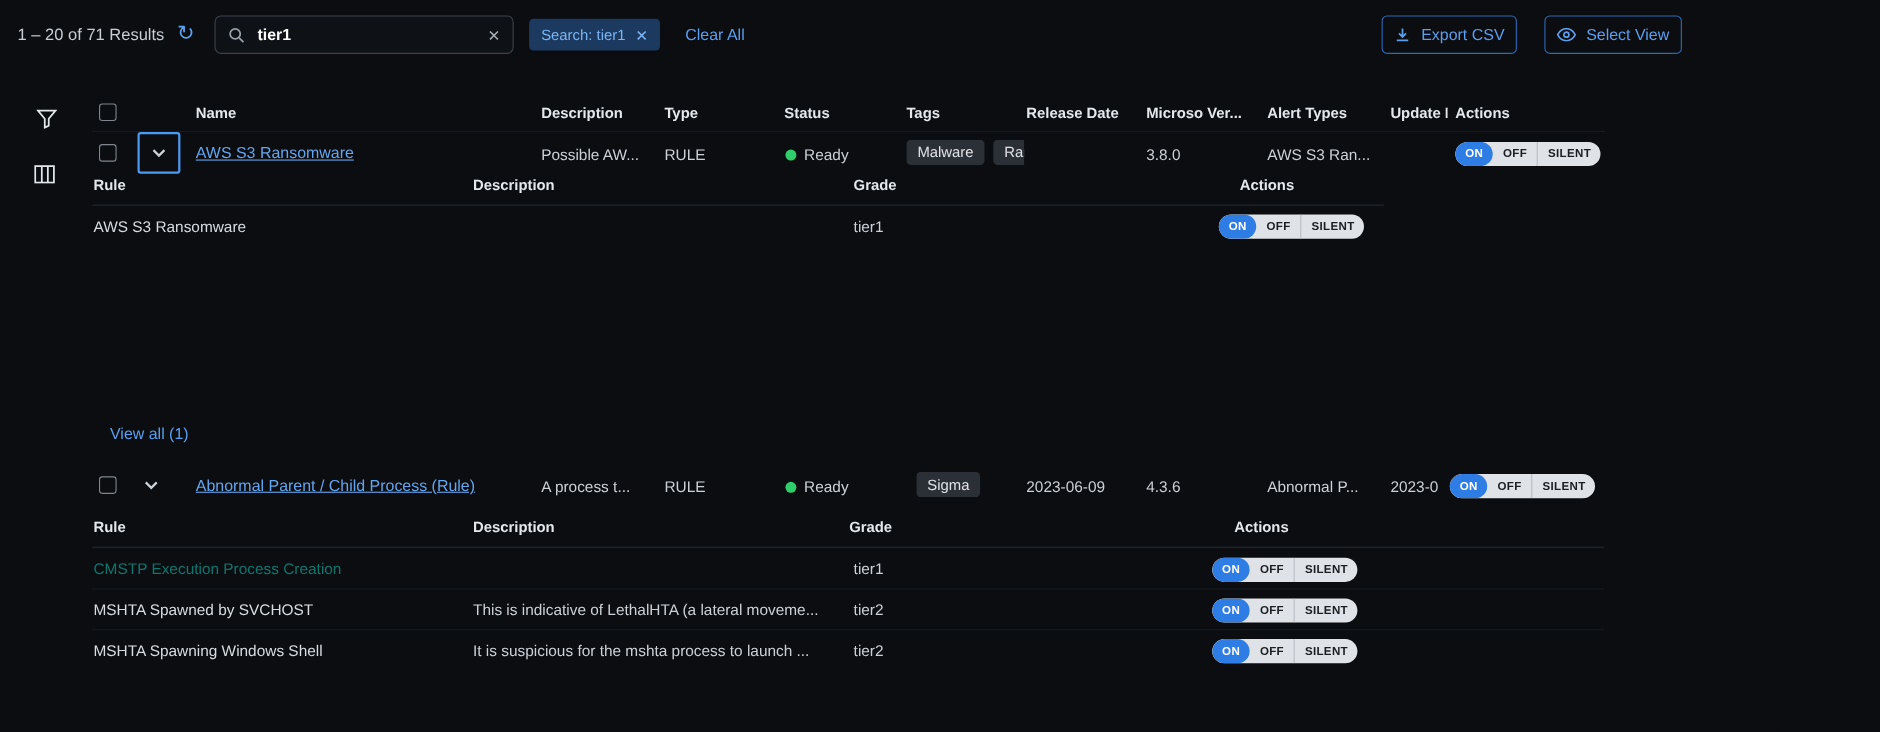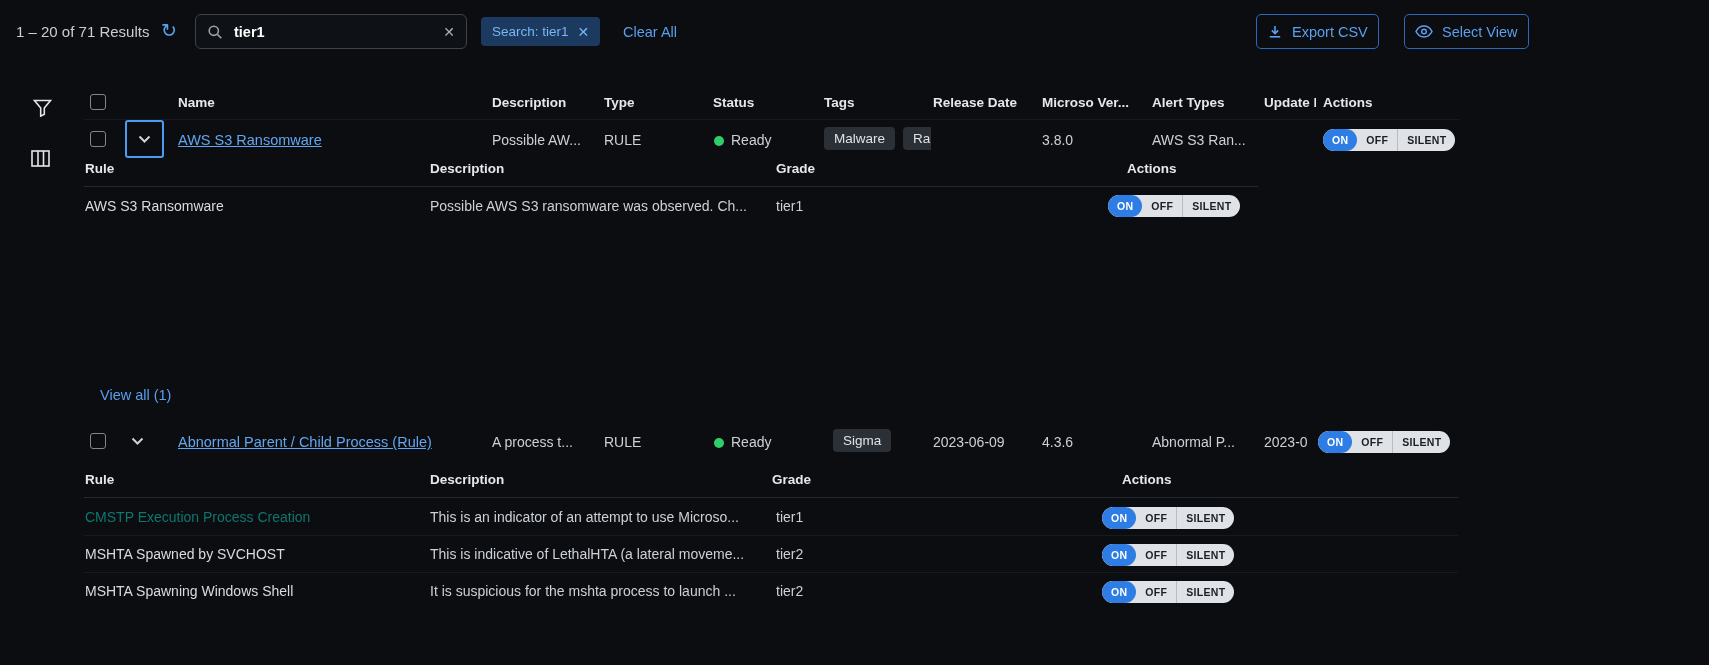--- a/index.html
+++ b/index.html
@@ -168,21 +168,20 @@
     <span class="seg last">SILENT</span>
   </div>
 
   <span class="hcell" style="left:85px; top:161px;">Rule</span>
   <span class="hcell" style="left:430px; top:161px;">Description</span>
   <span class="hcell" style="left:776px; top:161px;">Grade</span>
   <span class="hcell" style="left:1127px; top:161px;">Actions</span>
   <div class="sep" style="left:84px; top:186px; width:1174px;"></div>
 
   <span class="cell" style="left:85px; top:198px; color:#d8dce0;">AWS S3 Ransomware</span>
-  <span class="cell" style="left:430px; top:198px;">Possible AWS S3 ransomware was observed. Ch...</span>
   <span class="cell" style="left:776px; top:198px;">tier1</span>
   <div class="toggle" style="left:1108px; top:195px;">
     <span class="seg on">ON</span>
     <span class="seg">OFF</span>
     <span class="seg last">SILENT</span>
   </div>
 
   <a class="plainlink abs" style="left:100px; top:387px;">View all (1)</a>
 
   <span class="checkbox" style="left:90px; top:433px;"></span>
@@ -209,21 +208,20 @@
     <span class="seg last">SILENT</span>
   </div>
 
   <span class="hcell" style="left:85px; top:472px;">Rule</span>
   <span class="hcell" style="left:430px; top:472px;">Description</span>
   <span class="hcell" style="left:772px; top:472px;">Grade</span>
   <span class="hcell" style="left:1122px; top:472px;">Actions</span>
   <div class="sep" style="left:84px; top:497px; width:1374px;"></div>
 
   <span class="cell" style="left:85px; top:509px; color:#0f766e;">CMSTP Execution Process Creation</span>
-  <span class="cell" style="left:430px; top:509px;">This is an indicator of an attempt to use Microso...</span>
   <span class="cell" style="left:776px; top:509px;">tier1</span>
   <div class="toggle" style="left:1102px; top:507px;">
     <span class="seg on">ON</span>
     <span class="seg">OFF</span>
     <span class="seg last">SILENT</span>
   </div>
   <div class="sep faint" style="left:84px; top:535px; width:1374px;"></div>
 
   <span class="cell" style="left:85px; top:546px; color:#d8dce0;">MSHTA Spawned by SVCHOST</span>
   <span class="cell" style="left:430px; top:546px;">This is indicative of LethalHTA (a lateral moveme...</span>

